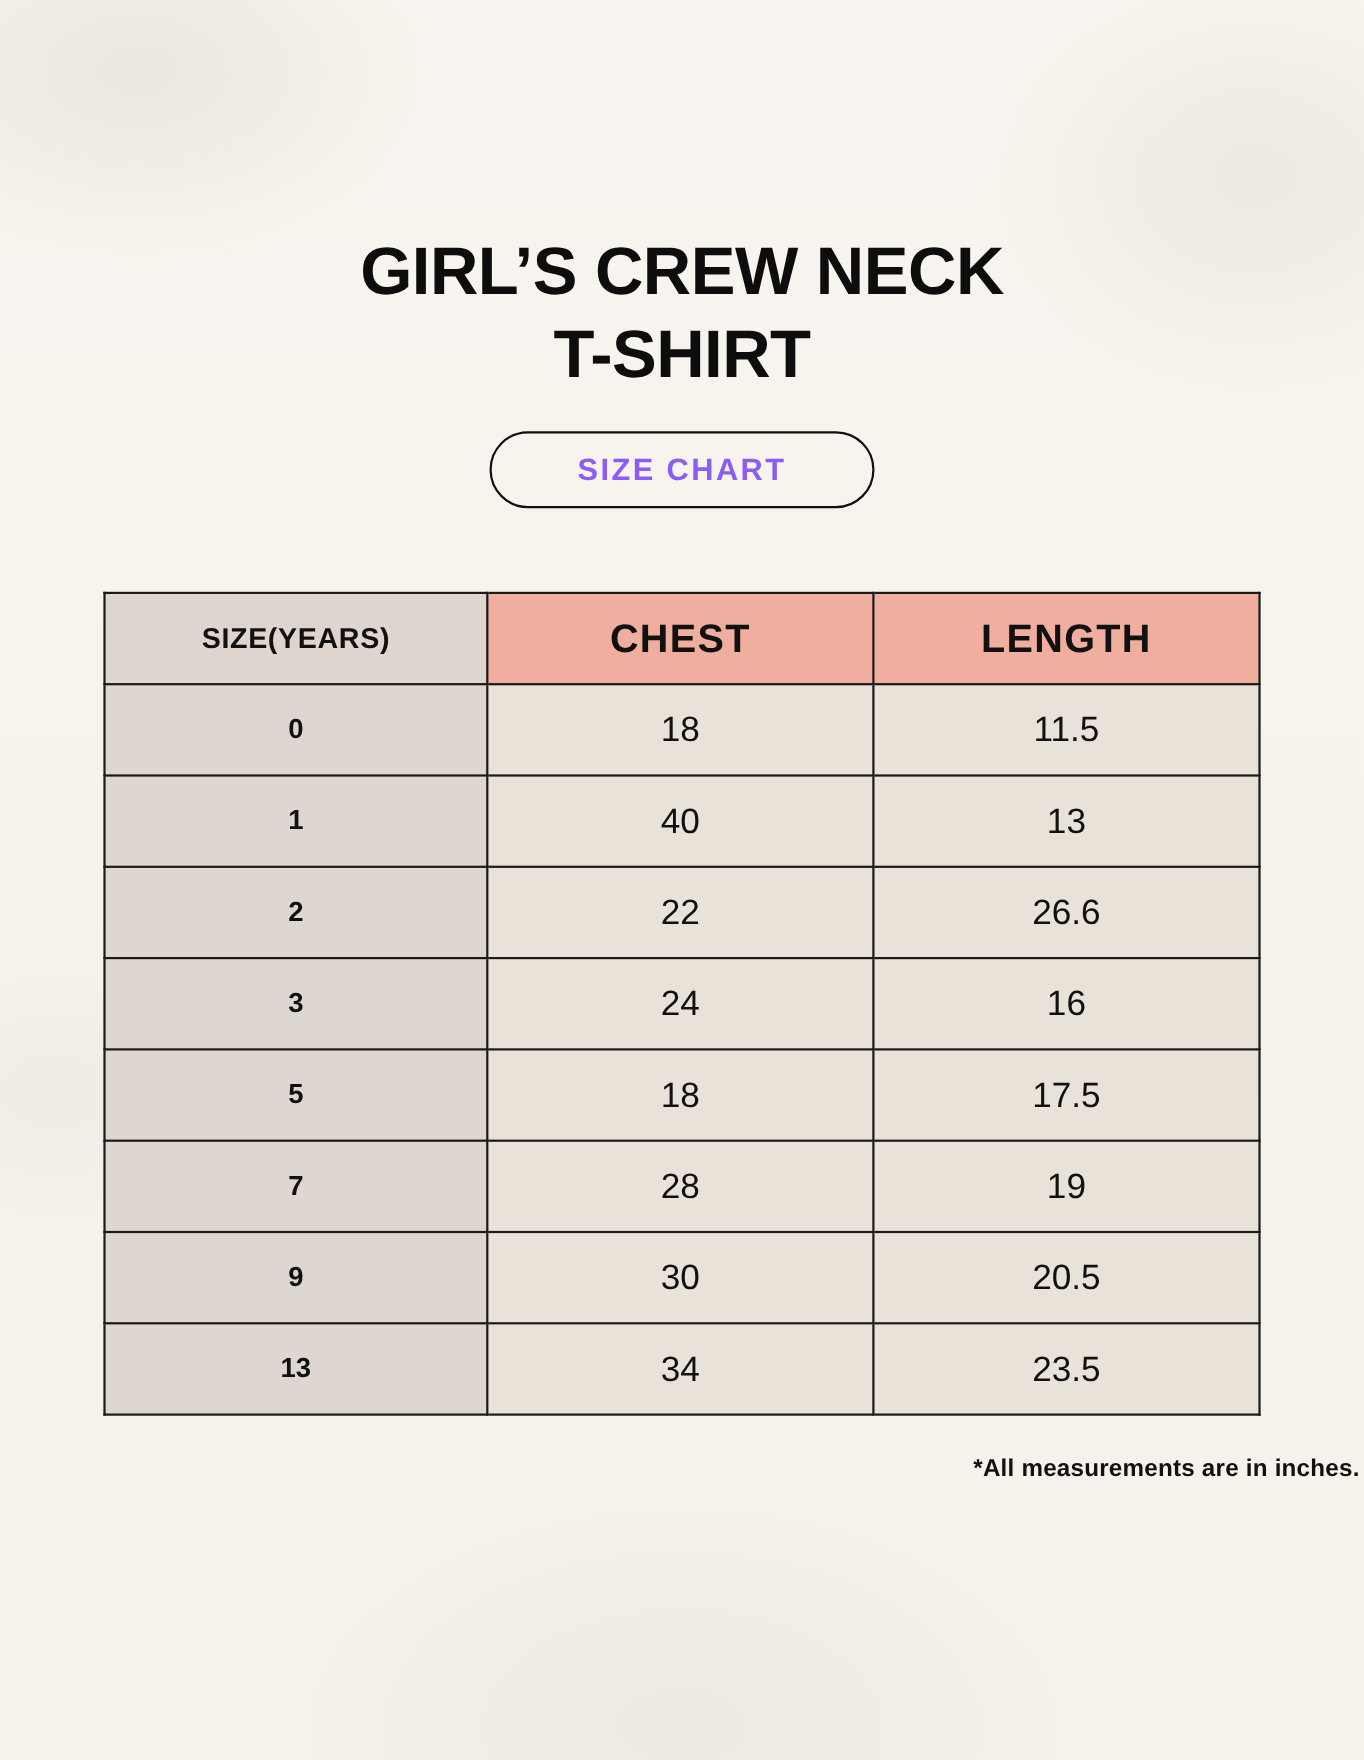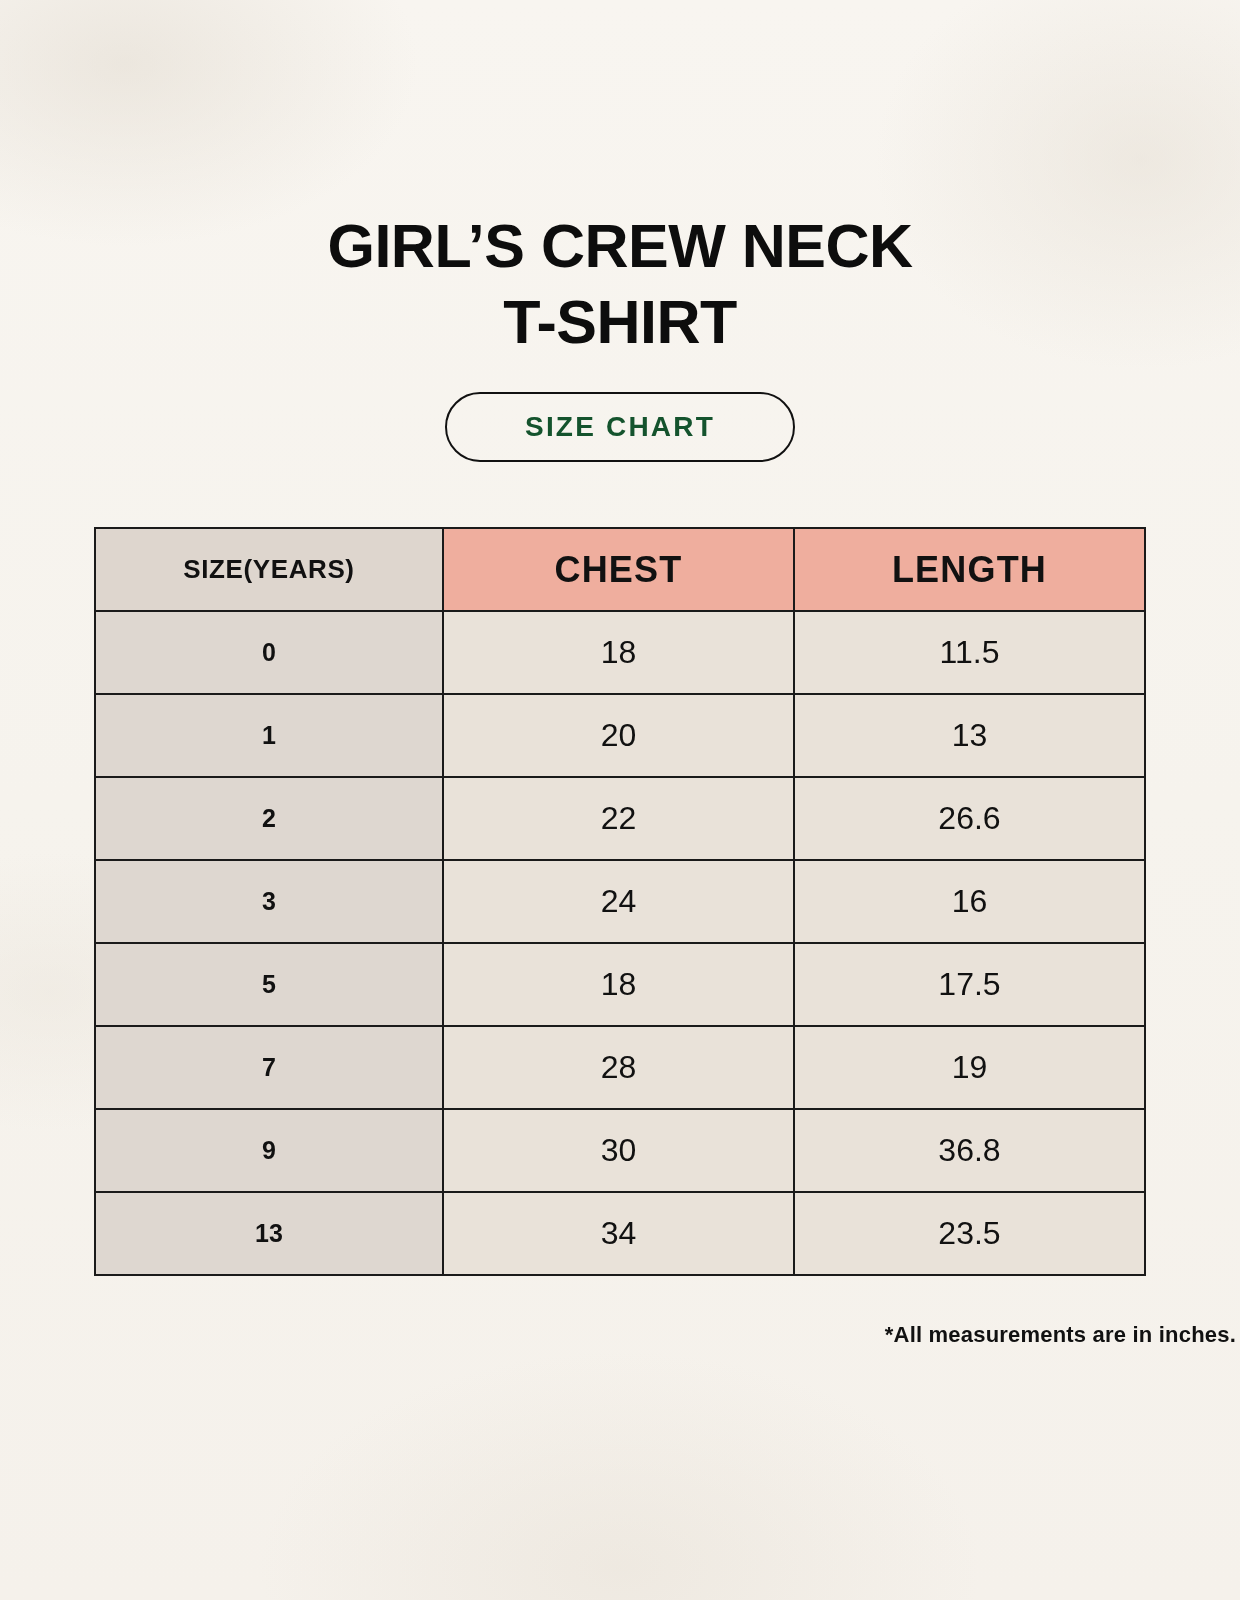--- a/index.html
+++ b/index.html
@@ -55,25 +55,25 @@
     justify-content: center;
   }
   .badge {
     border: 2.5px solid #111;
     border-radius: 46px;
     padding: 17px 78px;
     font-size: 28px;
     font-weight: 600;
     letter-spacing: 2.2px;
     background: transparent;
-    color: #14532d;
+    color: #8b5cf6;
   }
   table.size-table {
     position: absolute;
-    top: 527px;
+    top: 538px;
     left: 94px;
     width: 1052px;
     border-collapse: collapse;
     table-layout: fixed;
   }
   table.size-table col.c-size  { width: 342px; }
   table.size-table col.c-chest { width: 345px; }
   table.size-table col.c-len   { width: 345px; }
 
   table.size-table th,
@@ -144,21 +144,21 @@
       </tr>
     </thead>
     <tbody>
       <tr>
         <td class="cell-size">0</td>
         <td class="cell-val">18</td>
         <td class="cell-val">11.5</td>
       </tr>
       <tr>
         <td class="cell-size">1</td>
-        <td class="cell-val">20</td>
+        <td class="cell-val">40</td>
         <td class="cell-val">13</td>
       </tr>
       <tr>
         <td class="cell-size">2</td>
         <td class="cell-val">22</td>
         <td class="cell-val">26.6</td>
       </tr>
       <tr>
         <td class="cell-size">3</td>
         <td class="cell-val">24</td>
@@ -170,21 +170,21 @@
         <td class="cell-val">17.5</td>
       </tr>
       <tr>
         <td class="cell-size">7</td>
         <td class="cell-val">28</td>
         <td class="cell-val">19</td>
       </tr>
       <tr>
         <td class="cell-size">9</td>
         <td class="cell-val">30</td>
-        <td class="cell-val">36.8</td>
+        <td class="cell-val">20.5</td>
       </tr>
       <tr>
         <td class="cell-size">13</td>
         <td class="cell-val">34</td>
         <td class="cell-val">23.5</td>
       </tr>
     </tbody>
   </table>
 
   <div class="footnote">*All measurements are in inches.</div>

